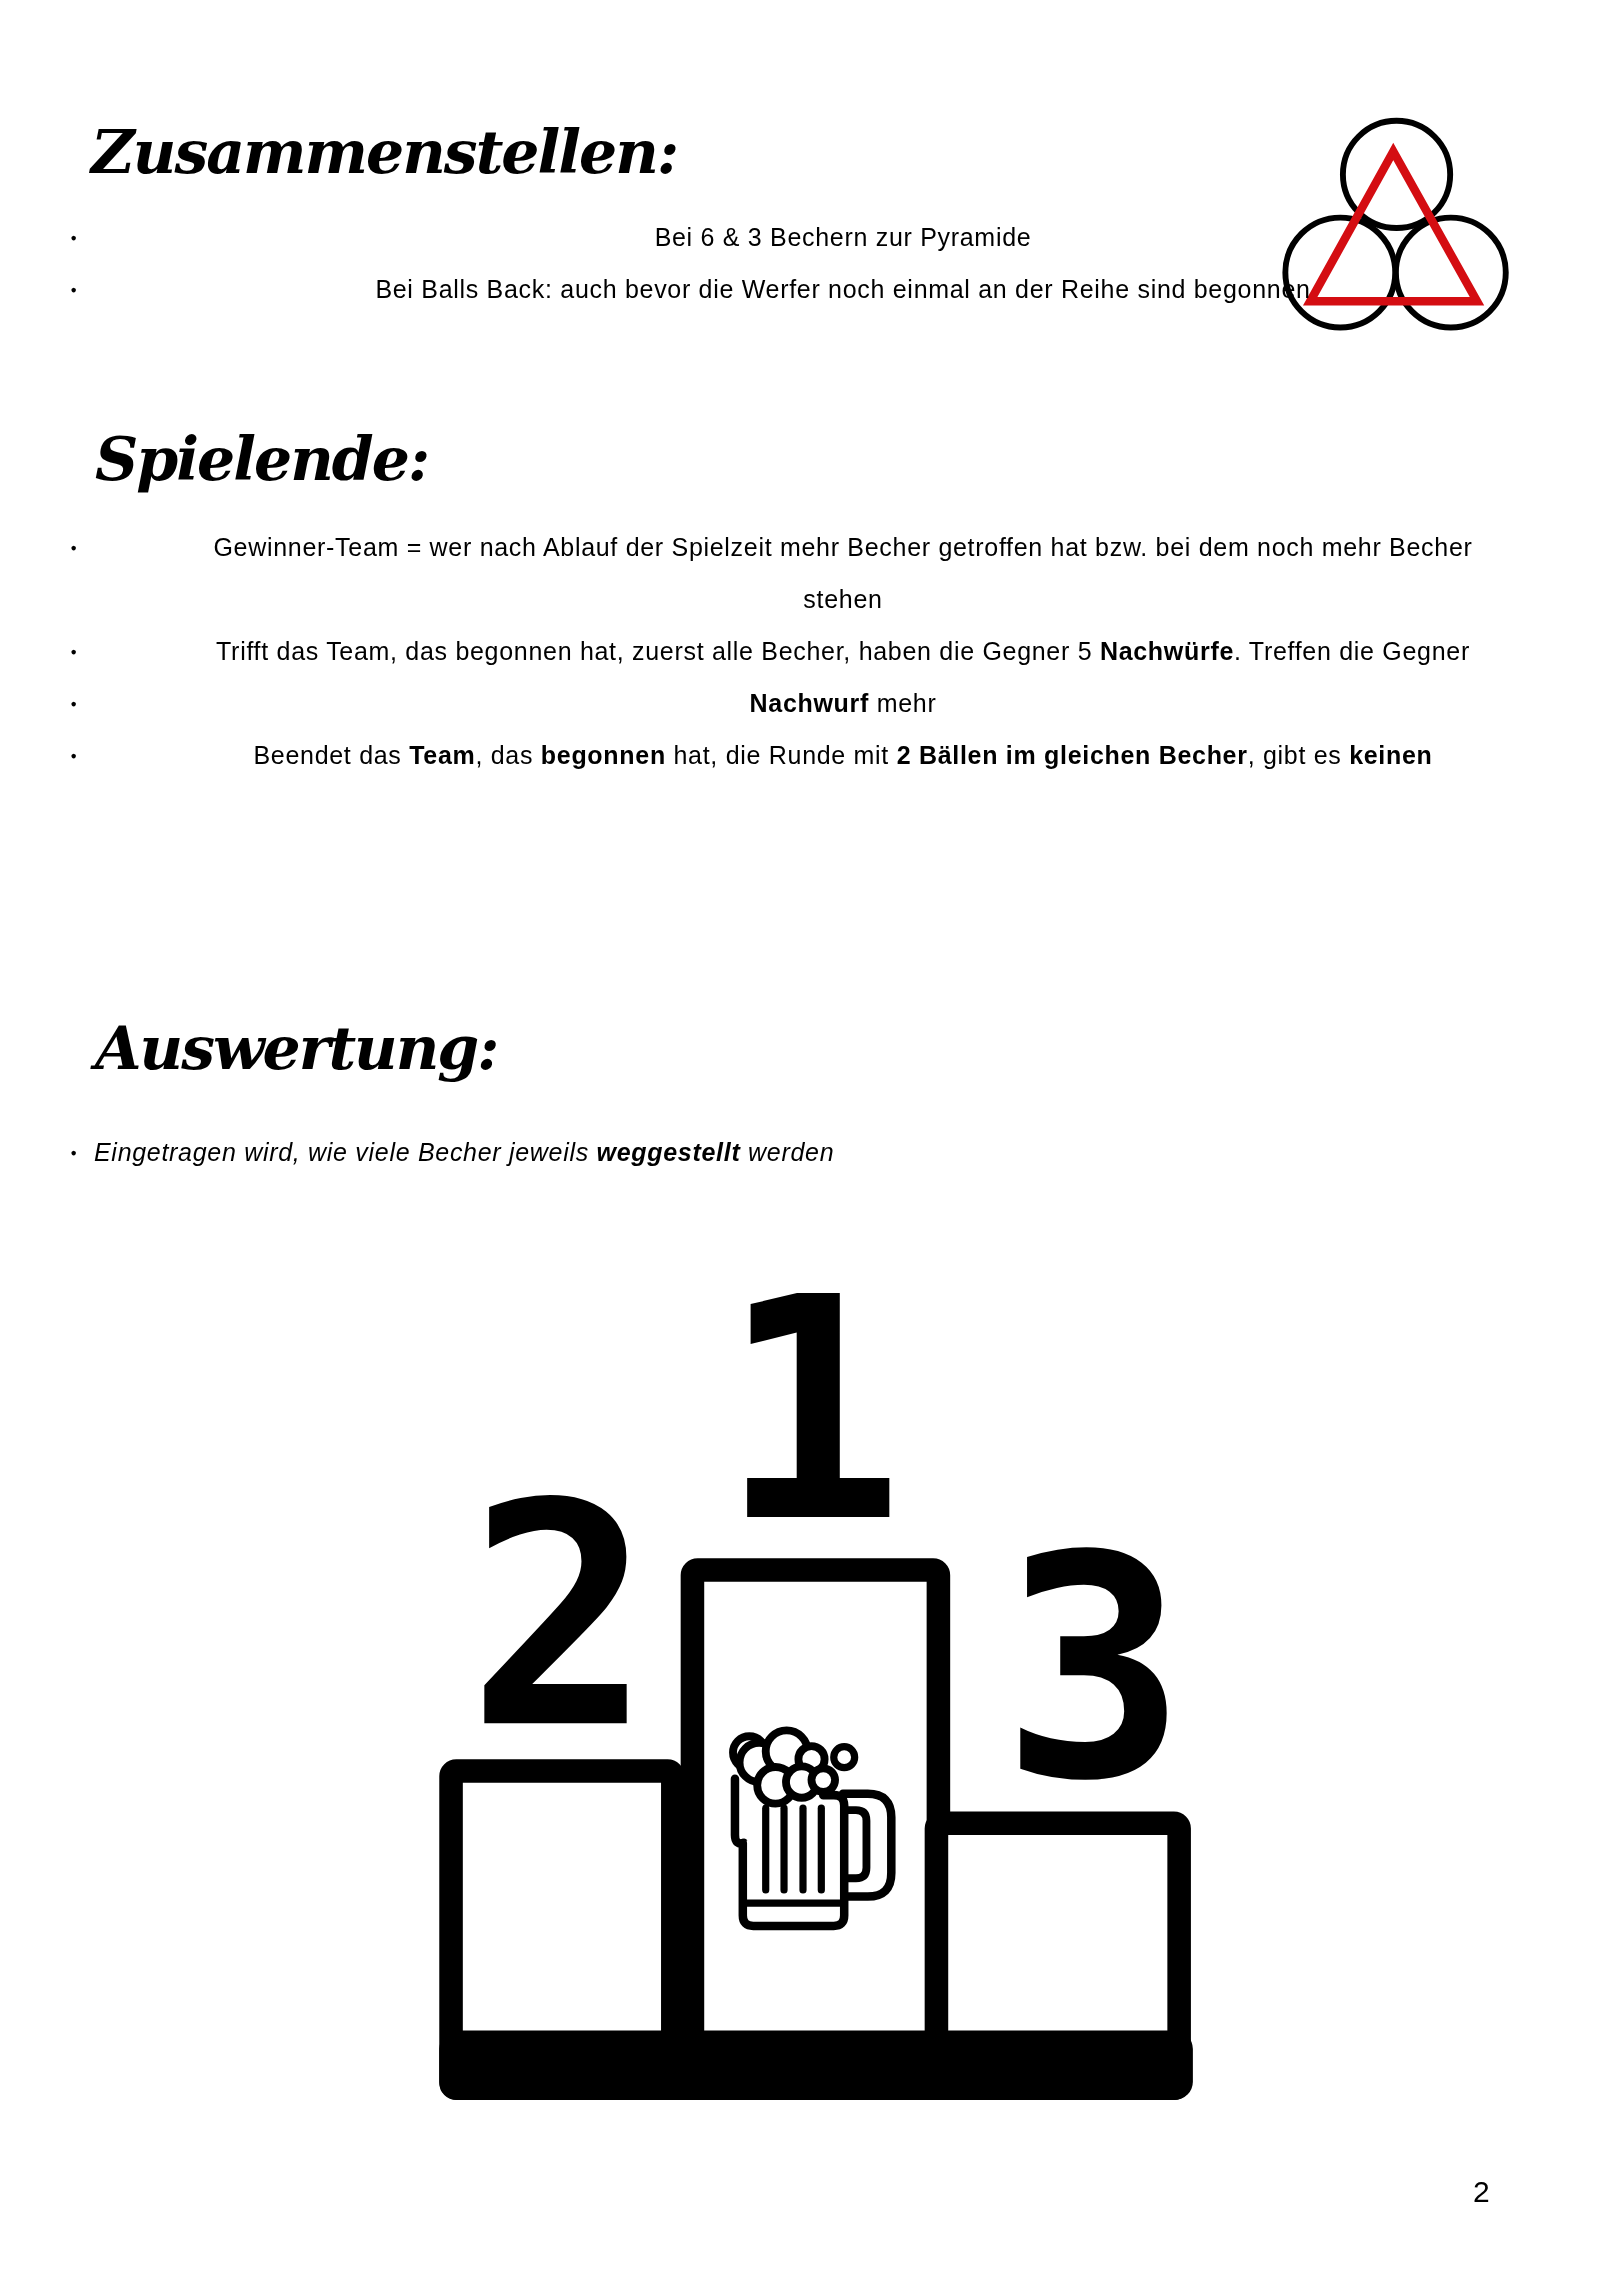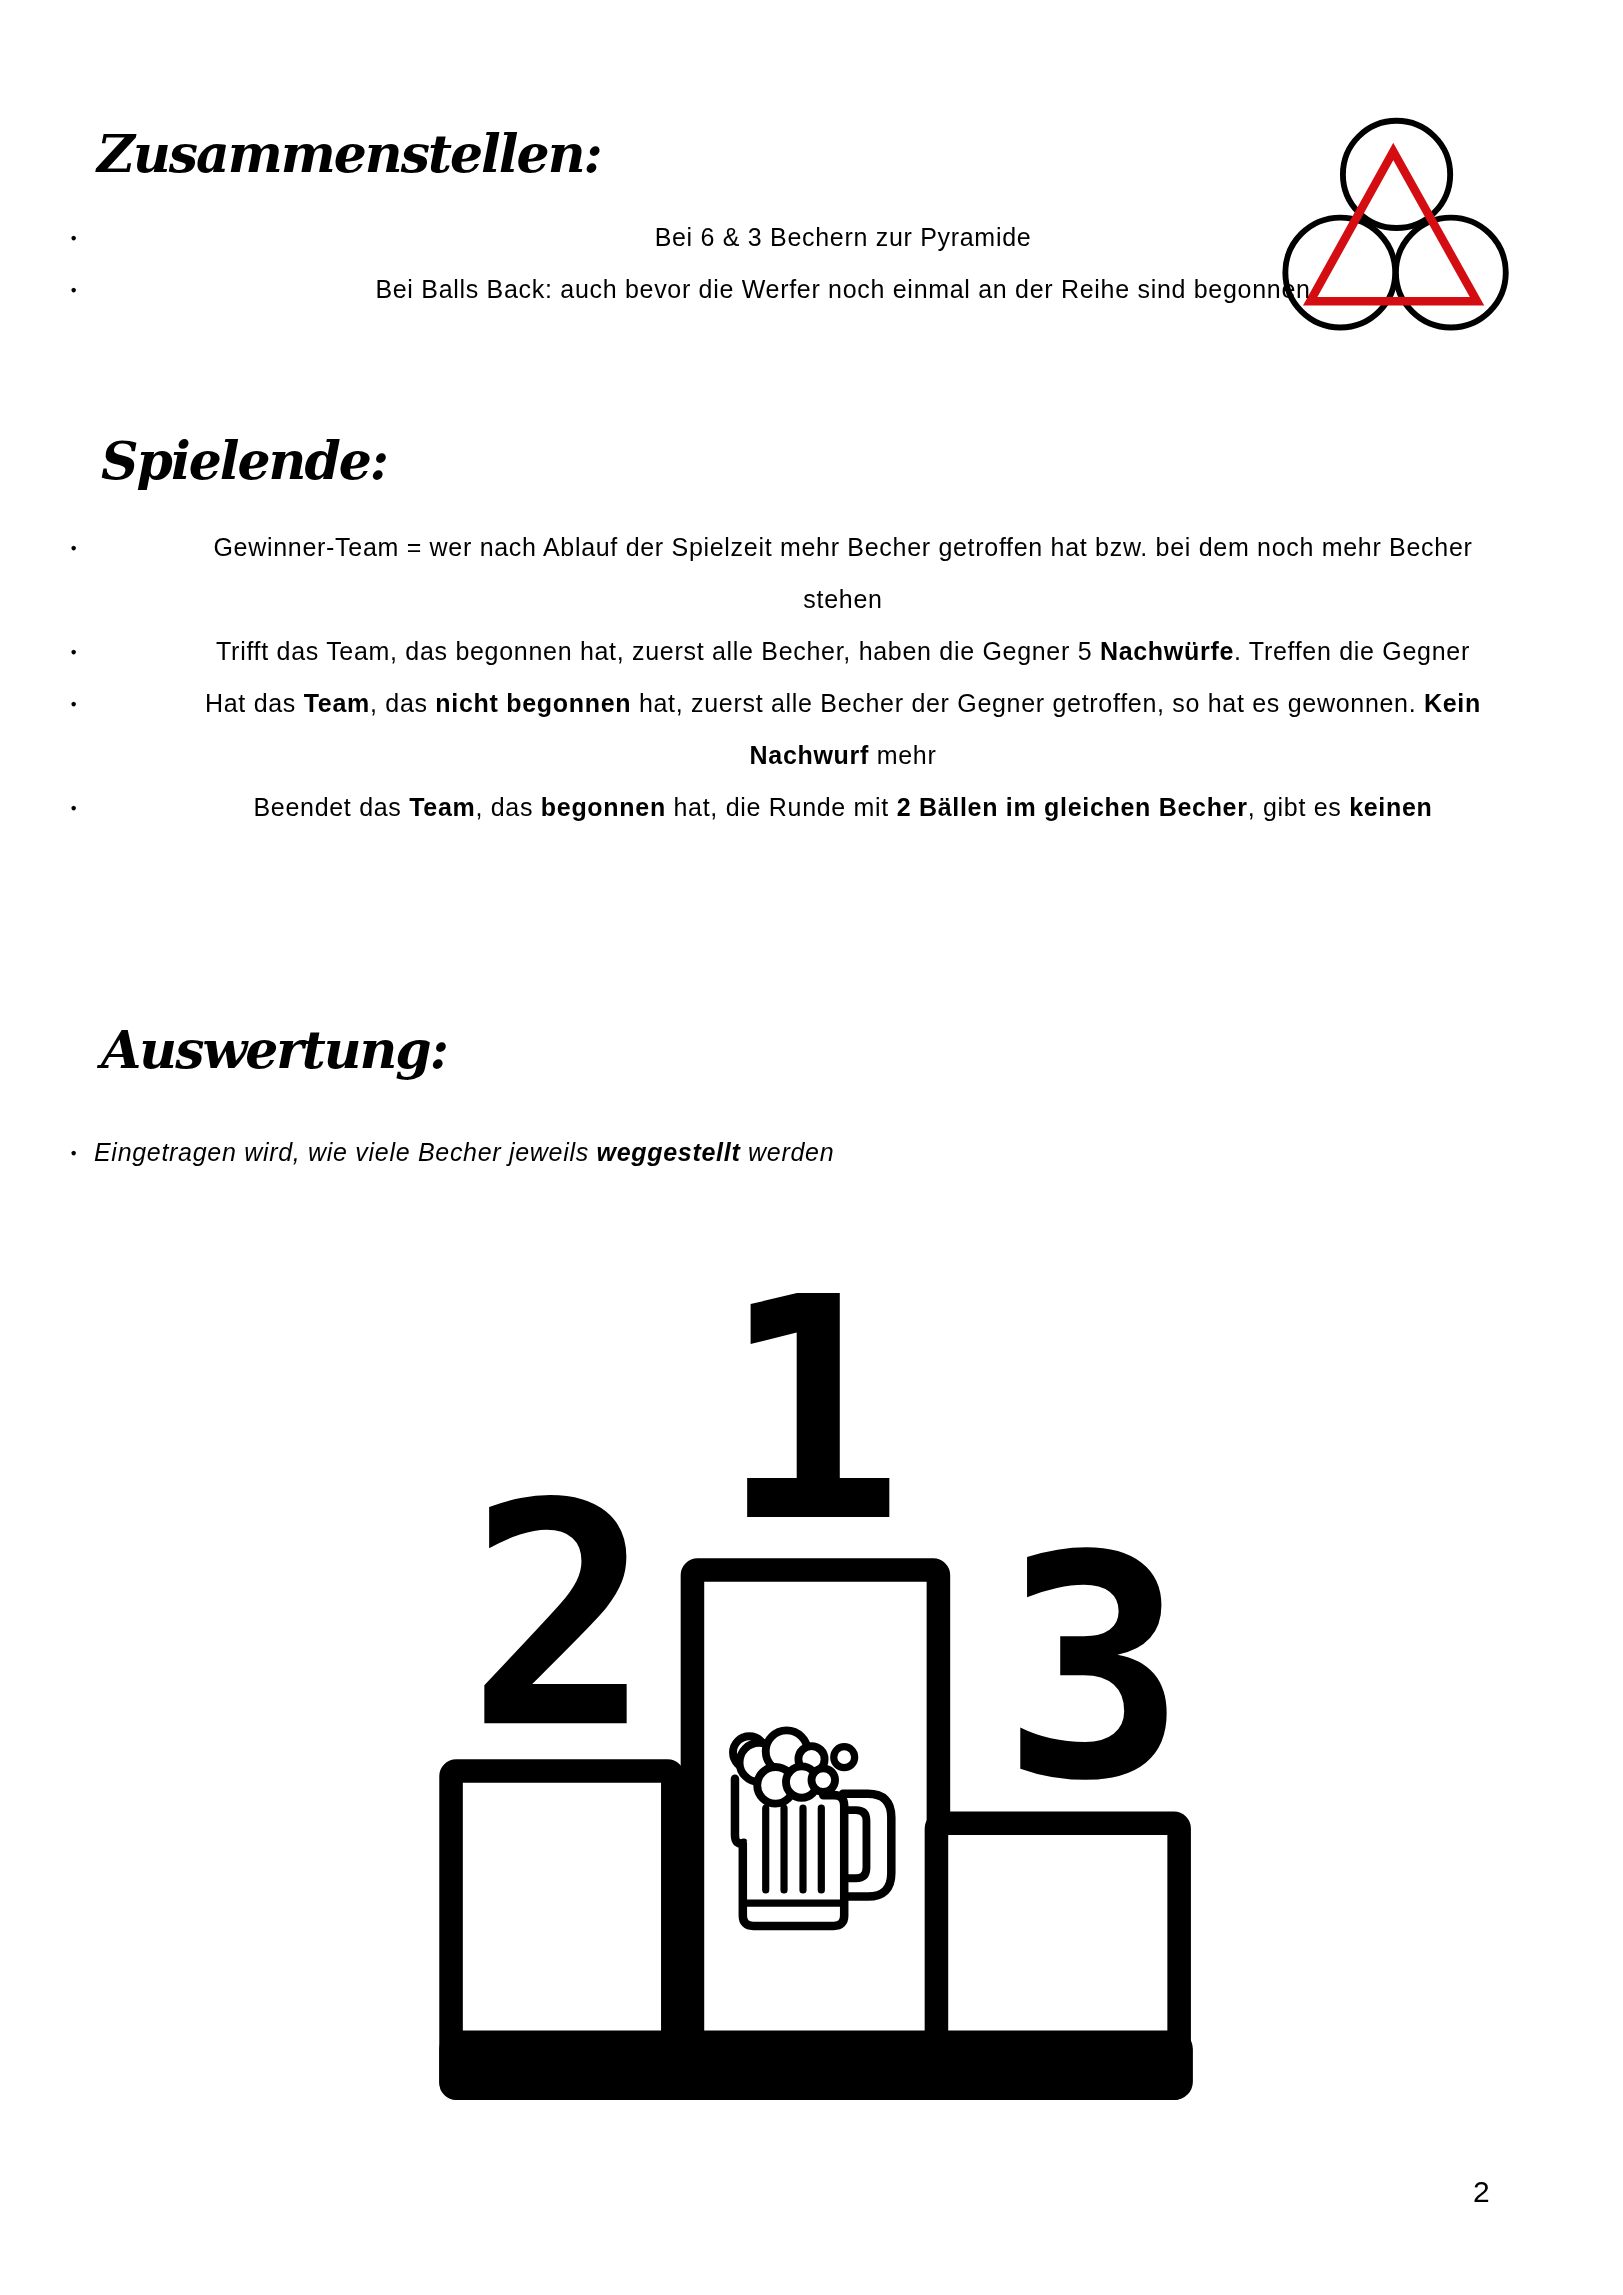--- a/index.html
+++ b/index.html
@@ -3,21 +3,21 @@
 <meta charset="utf-8">
 <style>
   html,body{margin:0;padding:0;}
   body{
     width:1623px;height:2295px;position:relative;background:#ffffff;
     font-family:"Liberation Sans",sans-serif;color:#000;overflow:hidden;
   }
   .page{position:absolute;inset:0;background:#fff;}
   .script{
     font-family:"DejaVu Serif",serif;font-style:italic;font-weight:700;
-    font-size:52px;letter-spacing:-2px;margin:13px;position:absolute;color:#000;white-space:nowrap;
+    font-size:60px;letter-spacing:-2px;margin:7px;position:absolute;color:#000;white-space:nowrap;
   }
   .h-zus{left:84px;top:110px;}
   .h-spiel{left:88px;top:417px;}
   .h-ausw{left:88px;top:1006px;}
   .blist{list-style:none;margin:0;padding:0;position:absolute;left:68px;width:1524px;}
   .blist li{
     position:relative;padding-left:26px;font-size:25px;line-height:52px;
     letter-spacing:0.7px;color:#000;
   }
   .blist li::before{
@@ -62,21 +62,20 @@
 
   <ul class="blist l-spiel">
       <li>
         <div class="line"><span>Gewinner-Team = wer nach Ablauf der Spielzeit mehr Becher getroffen hat bzw. bei dem noch mehr Becher</span></div>
         <div class="line"><span>stehen</span></div>
       </li>
       <li>
         <div class="line"><span>Trifft das Team, das begonnen hat, zuerst alle Becher, haben die Gegner 5 </span><span class="bold">Nachwürfe</span><span>. Treffen die Gegner</span></div>
       </li>
       <li>
-        <div class="line"><span>Hat das </span><span class="bold">Team</span><span>, das </span><span class="bold">nicht begonnen</span><span> hat, zuerst alle Becher der Gegner getroffen, so hat es gewonnen. </span><span class="bold">Kein</span></div>
         <div class="line"><span class="bold">Nachwurf</span><span> mehr</span></div>
       </li>
       <li>
         <div class="line"><span>Beendet das </span><span class="bold">Team</span><span>, das </span><span class="bold">begonnen</span><span> hat, die Runde mit </span><span class="bold">2 Bällen im gleichen Becher</span><span>, gibt es </span><span class="bold">keinen</span></div>
       </li>
     </ul>
 
   <h2 class="script h-ausw">Auswertung:</h2>
 
   <ul class="blist l-ausw">

